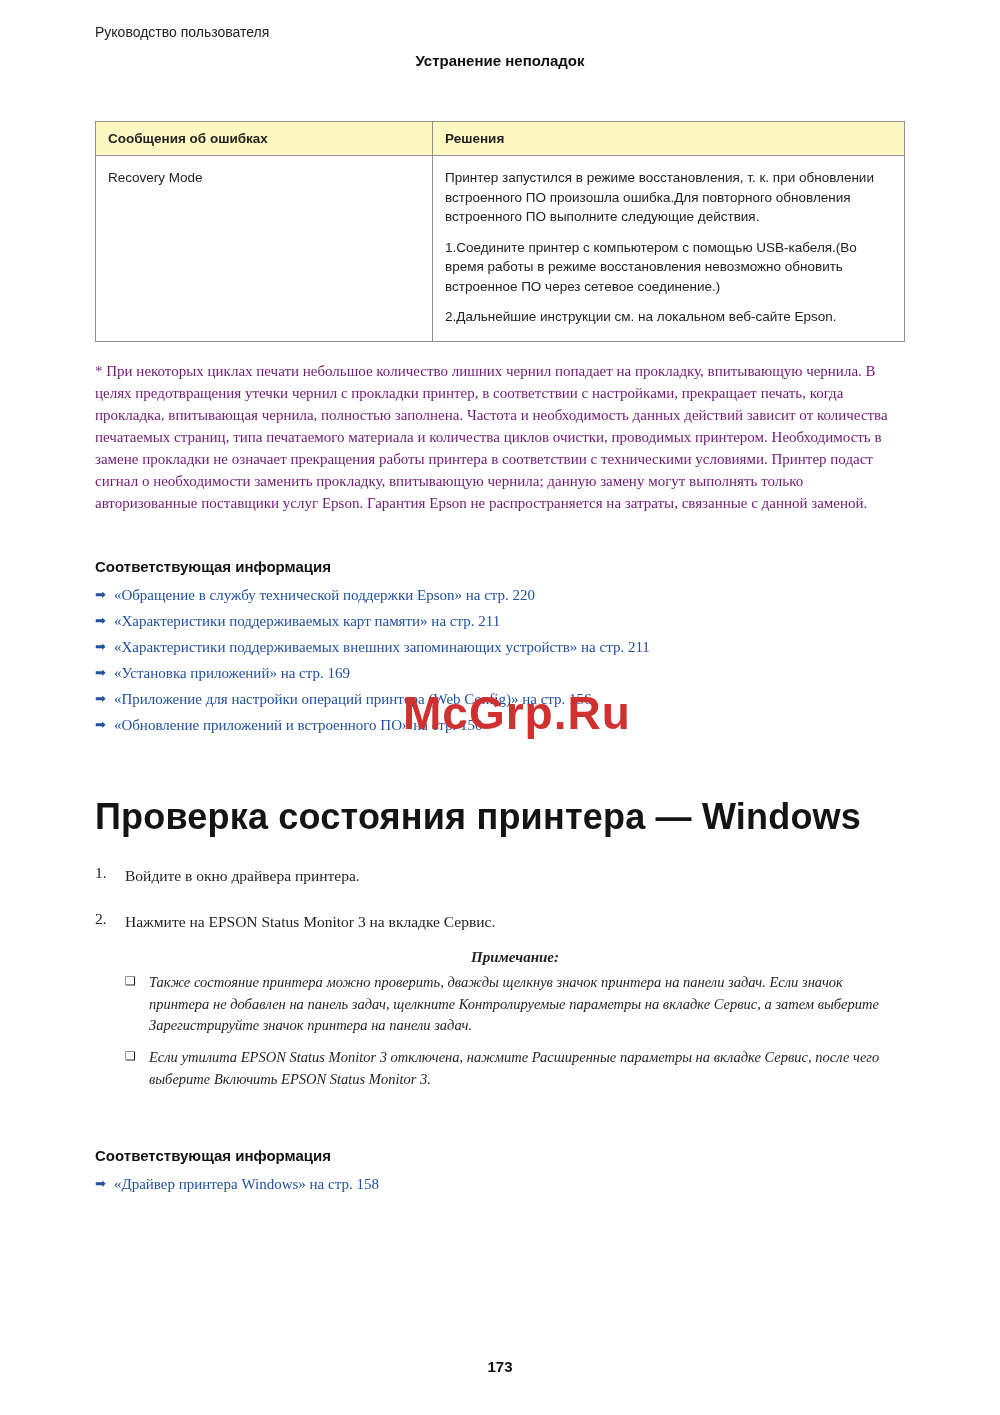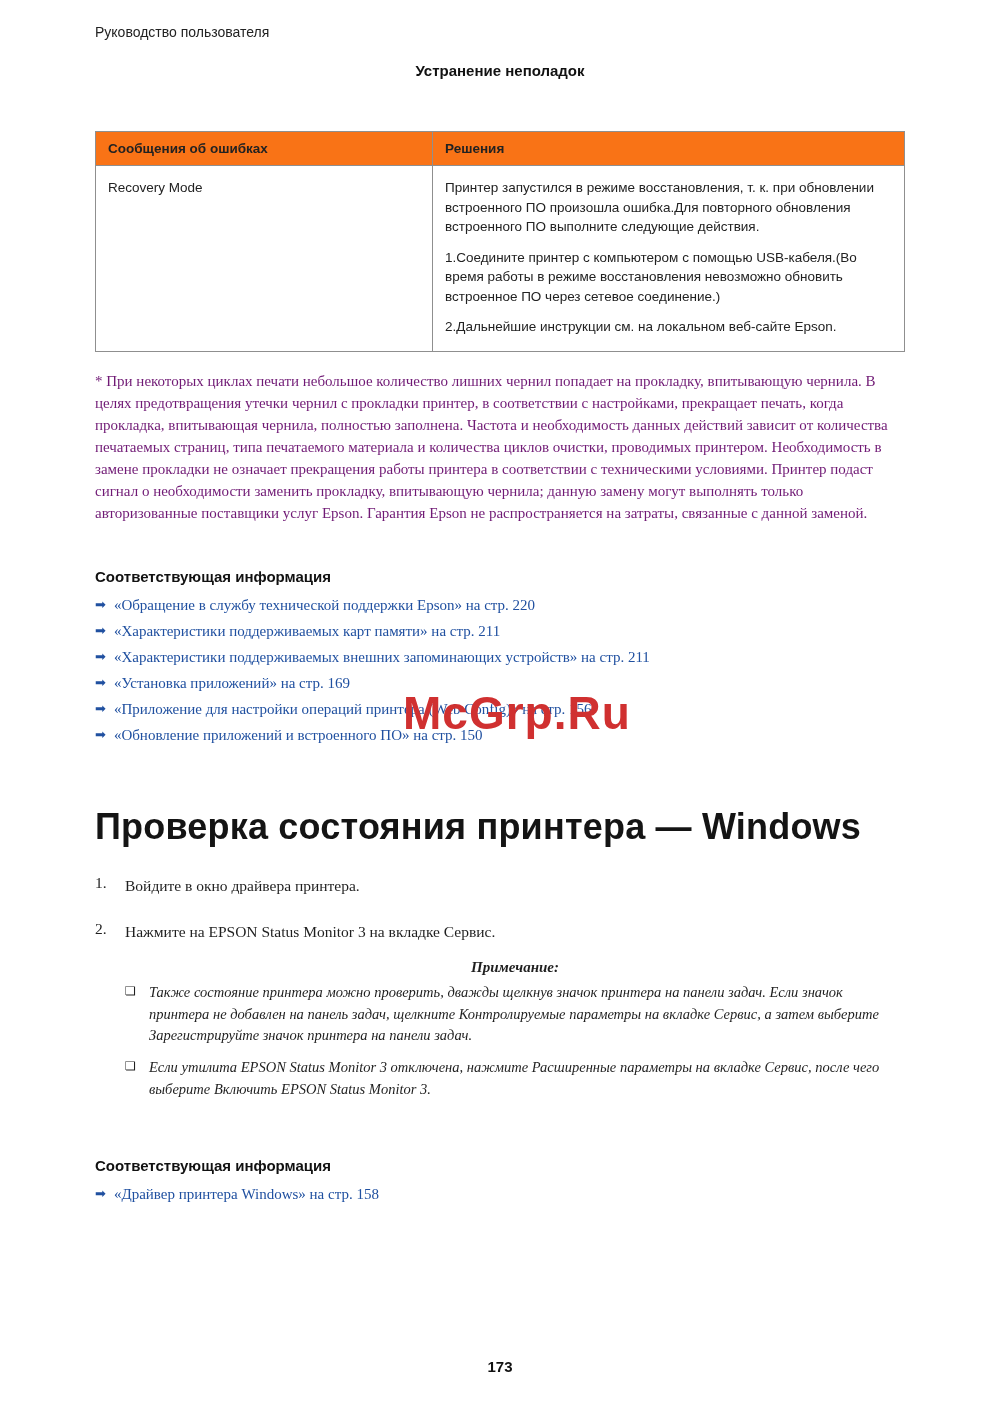--- a/index.html
+++ b/index.html
@@ -12,41 +12,41 @@
     color:#1f1f1f;
     overflow:hidden;
   }
   .inner { padding:24px 95px 0 95px; }
 
   .doc-header {
     font-family:"Liberation Sans", sans-serif;
     font-size:14px; color:#222;
   }
   .chapter-title {
-    margin-top:22px;
+    margin-top:12px;
     text-align:center;
     font-family:"Liberation Sans", sans-serif;
     font-weight:bold; font-size:15px; color:#111;
   }
 
   table.err {
     margin-top:52px;
     width:810px;
     border-collapse:collapse;
     font-family:"Liberation Sans", sans-serif;
     font-size:13.5px;
     color:#222;
   }
   table.err th, table.err td {
     border:1px solid #8f8f8f;
     vertical-align:top;
     text-align:left;
   }
   table.err th {
-    background:#f97316;
+    background:#fef9c3;
     font-weight:bold;
     padding:9px 12px;
     font-size:13.5px;
   }
   table.err td { padding:12px 12px 14px 12px; line-height:1.45; }
   td.col-msg { width:337px; }
   td.col-sol p { margin-bottom:11px; }
   td.col-sol p:last-child { margin-bottom:0; }
 
   .footnote {

